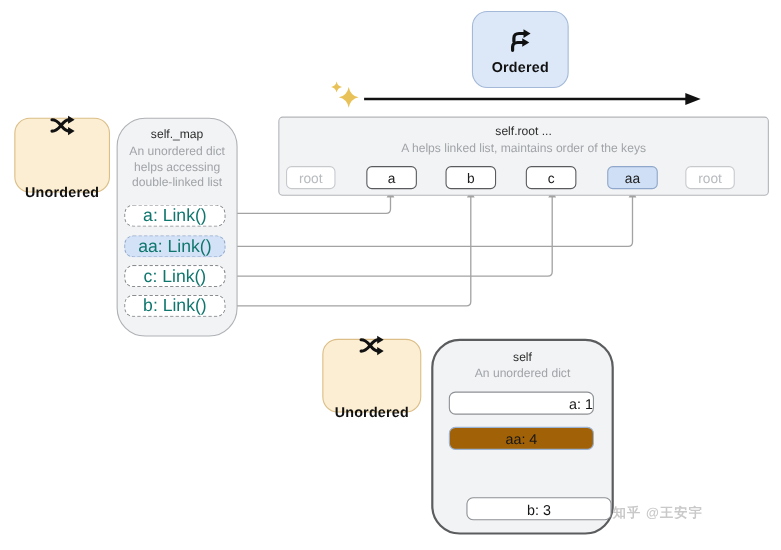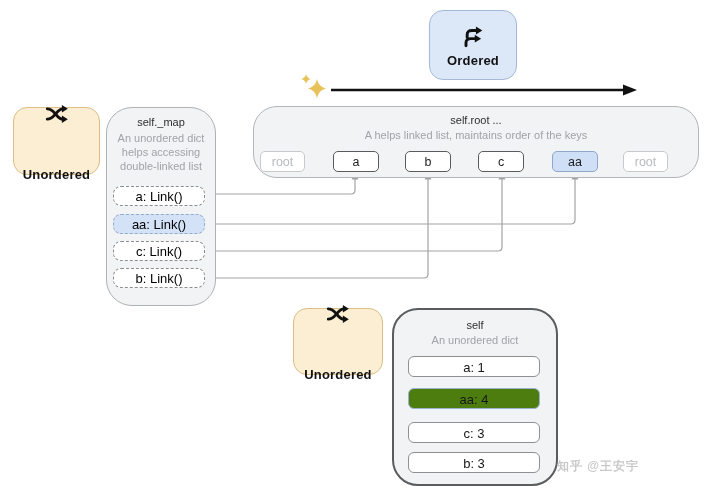--- a/index.html
+++ b/index.html
@@ -23,44 +23,44 @@
   .panel{position:absolute;background:#f2f3f5;box-sizing:border-box;}
   .panel-title{font-size:11px;color:#2e2e2e;text-align:center;}
   .panel-sub{font-size:11px;color:#a0a3a7;text-align:center;line-height:14px;}
 
   .map-panel{left:106px;top:107px;width:110px;height:199px;border:1.3px solid #aeb1b5;border-radius:26px;}
   .map-panel .panel-title{margin-top:8px;}
   .map-panel .panel-sub{margin:3px auto 0;width:98px;}
   .map-item{
     position:absolute;left:7px;width:92px;height:20px;line-height:20px;
     background:#ffffff;border:1.2px dashed #8a8d90;border-radius:8px;
-    font-size:13px;color:#000000;text-align:center;box-sizing:border-box;
+    font-size:16px;color:#0f766e;text-align:center;box-sizing:border-box;
   }
   .map-item.hl{background:#d4e2f7;border-color:#93aacd;}
 
-  .root-panel{left:253px;top:106px;width:446px;height:72px;border:1.3px solid #b2b5b9;border-radius:24px;}
+  .root-panel{left:253px;top:106px;width:446px;height:72px;border:1.3px solid #b2b5b9;border-radius:4px;}
   .root-panel .panel-title{margin-top:7px;}
   .root-panel .panel-sub{margin-top:2px;}
   .node{
     position:absolute;top:151px;height:21px;line-height:21px;text-align:center;
     background:#ffffff;border:1.3px solid #595b5e;border-radius:5px;
     font-size:12.5px;color:#1c1c1c;box-sizing:border-box;
   }
   .node.root{border-color:#c7cacd;color:#b8bbbf;}
   .node.hl{background:#cfdff5;border-color:#8fa7ca;}
 
   .self-panel{left:392px;top:308px;width:166px;height:178px;border:2px solid #5a5c5e;border-radius:26px;}
   .self-panel .panel-title{margin-top:9px;}
   .self-panel .panel-sub{margin-top:2px;}
   .self-item{
     position:absolute;left:16px;width:132px;height:21px;line-height:21px;
     background:#ffffff;border:1.3px solid #8d9094;border-radius:6px;
     font-size:13px;color:#161616;text-align:center;box-sizing:border-box;
   }
-  .self-item.hl{background:#4d7c0f;border-color:#9bb2d3;}
+  .self-item.hl{background:#a16207;border-color:#9bb2d3;}
 
   .watermark{
     position:absolute;left:557px;top:458px;font-size:12px;font-weight:700;
     color:#c9c9c9;text-shadow:1px 1px 0 #ffffff;letter-spacing:1px;
   }
 </style>
 </head>
 <body>
 
 <div class="stage">
@@ -162,20 +162,19 @@
         <polygon points="16.5,13.4 22,16.8 16.5,20.2" fill="#111"></polygon>
       </svg>
     </span>
     <span class="label">Unordered</span>
   </div>
 
   <div class="panel self-panel">
     <div class="panel-title">self</div>
     <div class="panel-sub">An unordered dict</div>
   </div>
-  <div class="self-item" style="left:408px;top:356px;">a: 1</div>
+  <div class="self-item" style="left:408px;top:356px;text-align:right;">a: 1</div>
   <div class="self-item hl" style="left:408px;top:388px;">aa: 4</div>
-  <div class="self-item" style="left:408px;top:422px;">c: 3</div>
-  <div class="self-item" style="left:408px;top:452px;">b: 3</div>
+  <div class="self-item" style="left:424px;top:452px;">b: 3</div>
 
   <div class="watermark">知乎 @王安宇</div>
 
 </div>
 
 </body></html>

